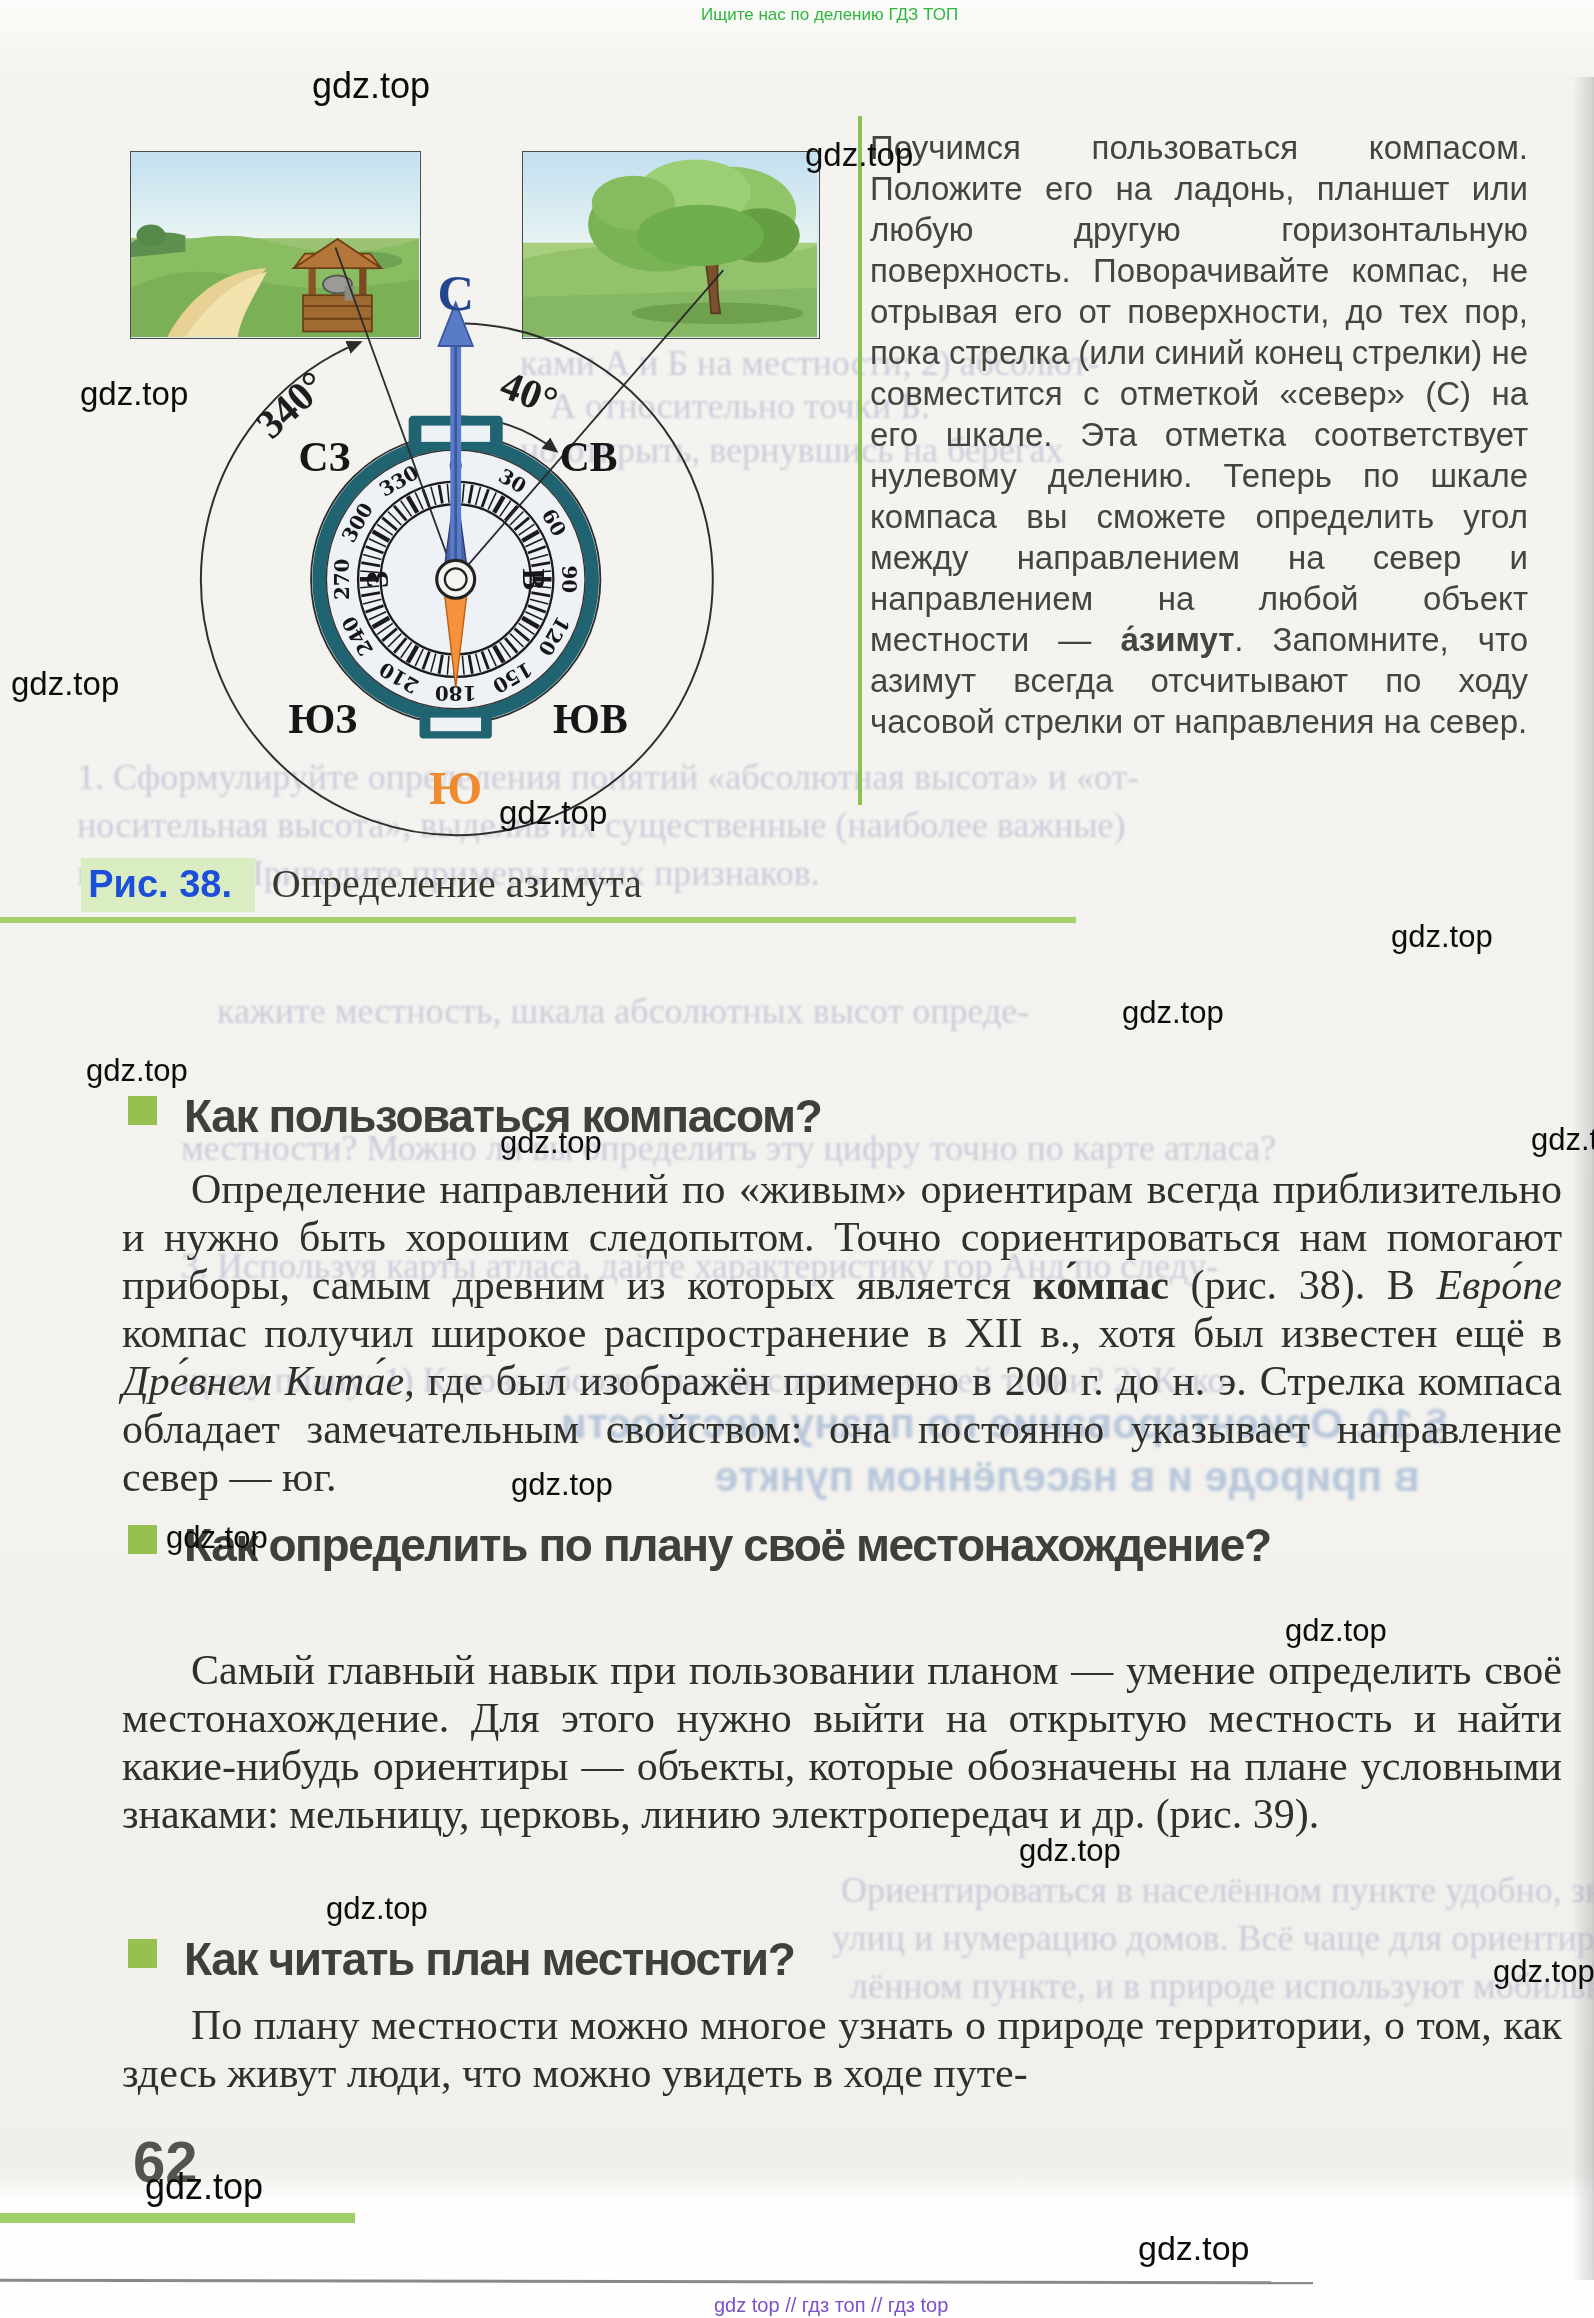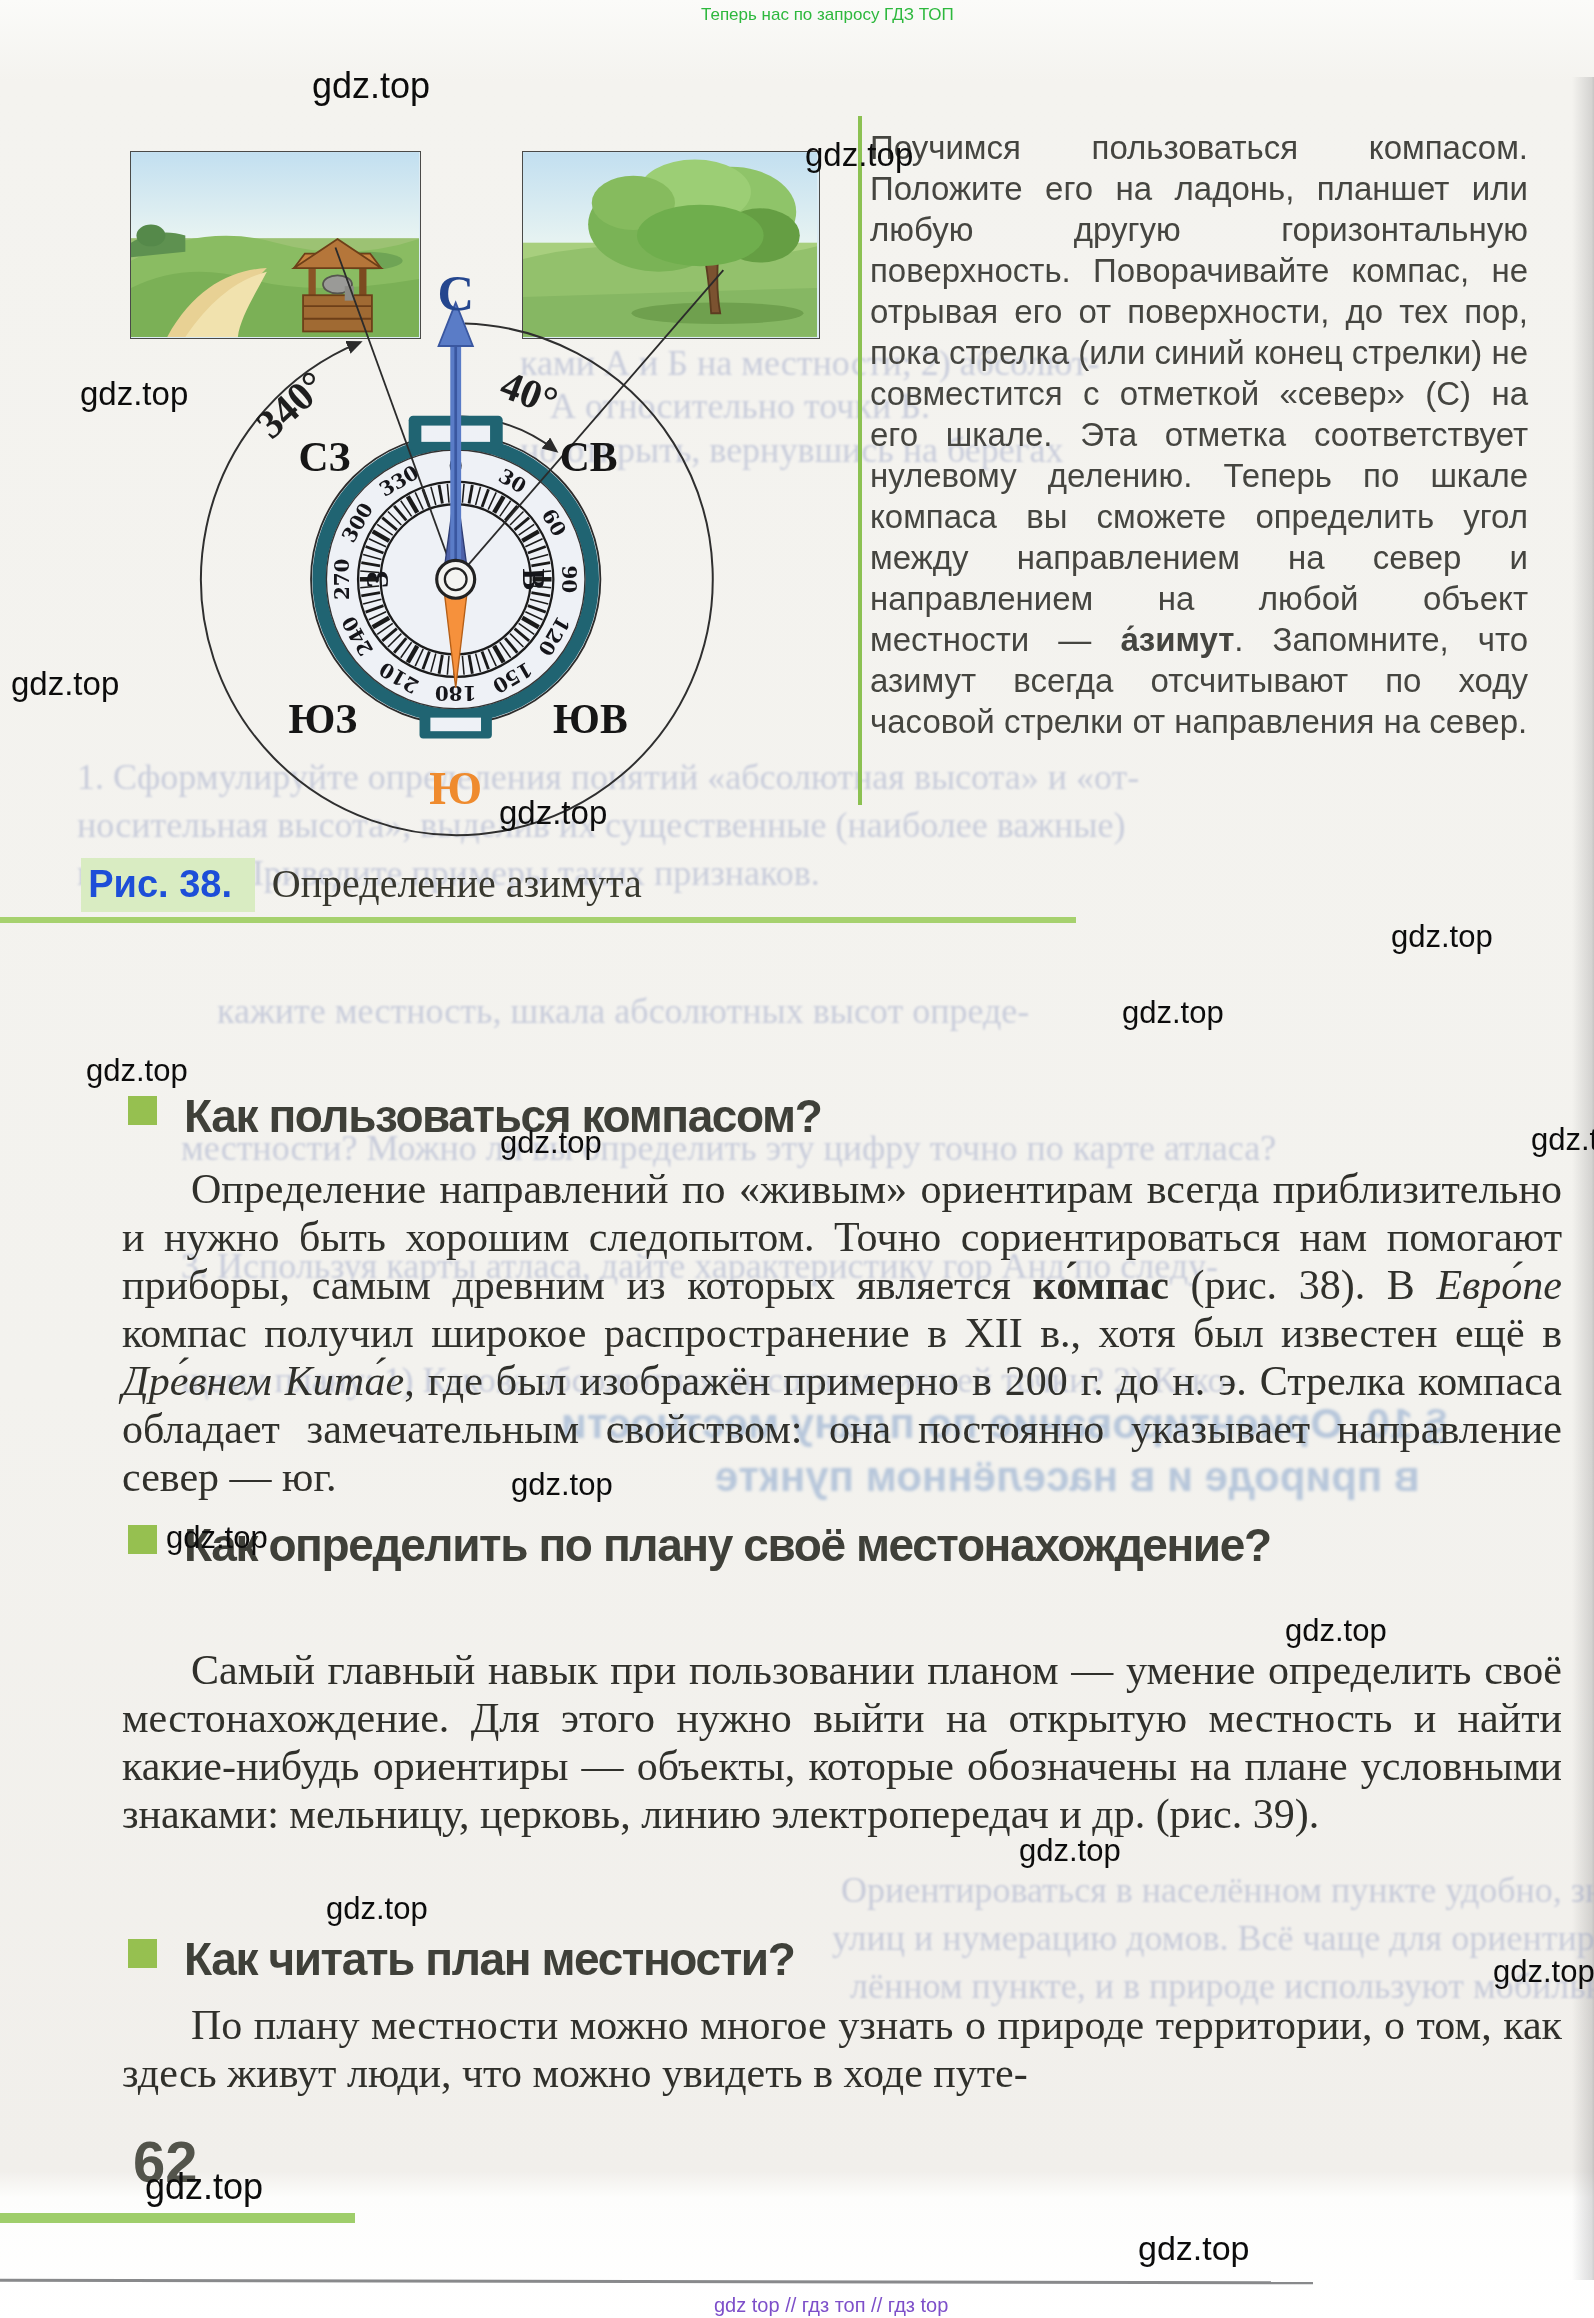--- a/index.html
+++ b/index.html
@@ -72,21 +72,21 @@
   .north-letter{font-family:"Liberation Serif",serif;font-weight:bold;font-size:56px;fill:#24468e;}
   .south-letter{font-family:"Liberation Serif",serif;font-weight:bold;font-size:52px;fill:#ef8b2e;}
 </style>
 </head>
 <body>
 
 <div class="page">
 
   <div class="edge-shadow"></div>
 
-  <div class="top-notice">Теперь нас по запросу ГДЗ ТОП</div>
+  <div class="top-notice">Ищите нас по делению ГДЗ ТОП</div>
 
   <div id="ghost-layer">
       <div class="ghost" style="left: 520px; top: 342px; font-size: 36px;">ками А и Б на местности; 2) абсолют-</div>
       <div class="ghost" style="left: 550px; top: 385px; font-size: 36px;">А относительно точки Б.</div>
       <div class="ghost" style="left: 520px; top: 429px; font-size: 36px;">но открыть, вернувшись на берегах</div>
       <div class="ghost" style="left: 77px; top: 756px; font-size: 36px;">1. Сформулируйте определения понятий «абсолютная высота» и «от-</div>
       <div class="ghost" style="left: 77px; top: 804px; font-size: 36px;">носительная высота», выделив их существенные (наиболее важные)</div>
       <div class="ghost" style="left: 77px; top: 852px; font-size: 36px;">признаки. Приведите примеры таких признаков.</div>
       <div class="ghost" style="left: 217px; top: 990px; font-size: 36px;">кажите местность, шкала абсолютных высот опреде-</div>
       <div class="ghost" style="left: 181px; top: 1127px; font-size: 36px;">местности? Можно ли вы определить эту цифру точно по карте атласа?</div>

